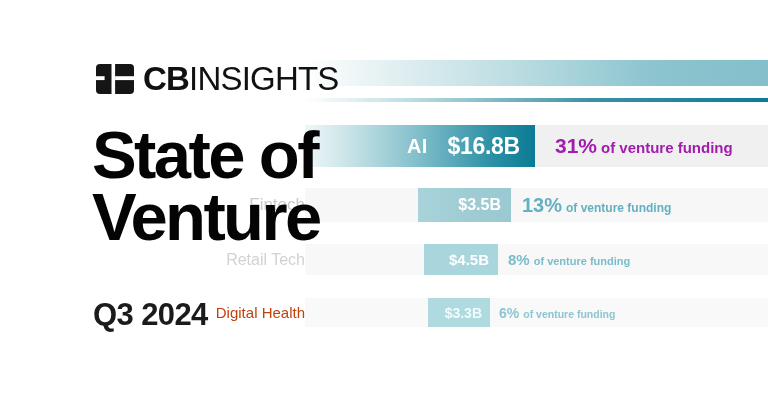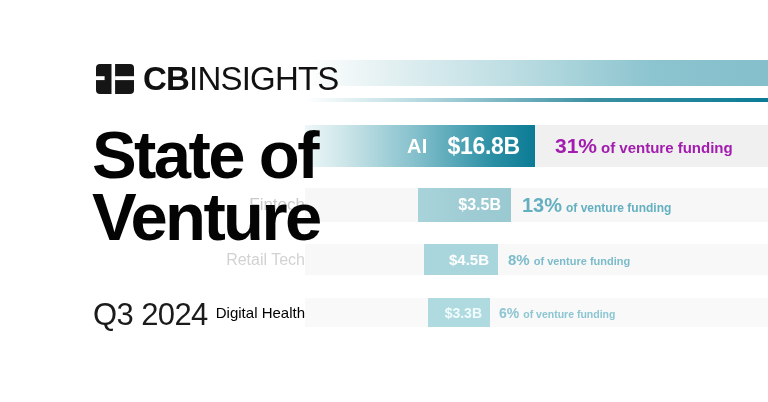--- a/index.html
+++ b/index.html
@@ -81,21 +81,21 @@
     font-weight: 700;
     letter-spacing: -2.6px;
     color: #040404;
     white-space: nowrap;
   }
   .subhead {
     position: absolute;
     left: 93px;
     top: 297px;
     font-size: 31px;
-    font-weight: 400;
+    font-weight: 700;
     letter-spacing: -0.6px;
     color: #1b1b1b;
     z-index: 5;
     white-space: nowrap;
   }
 
   
   .chart {
     position: absolute;
     left: 305px;
@@ -202,21 +202,21 @@
   .row-retail .row-note { margin-left: 10px; color: #7cbcca; }
   .row-retail .note-pct { font-size: 15px; }
   .row-retail .note-txt { font-size: 11px; font-weight: 700; }
 
   
   .row-health {
     height: 29px;
     background: #f9f9f9;
     margin-top: 23px;
   }
-  .row-health .row-label { font-size: 15px; color: #000000; }
+  .row-health .row-label { font-size: 15px; color: #c2410c; }
   .row-health .bar {
     width: 62px;
     margin-left: 123px;
     background: #aedae0;
     padding-right: 8px;
   }
   .row-health .bar-inner-label { font-size: 14px; color: #f2fbfc; }
   .row-health .row-note { margin-left: 9px; color: #8cc6d2; }
   .row-health .note-pct { font-size: 14px; }
   .row-health .note-txt { font-size: 10.5px; font-weight: 700; }

